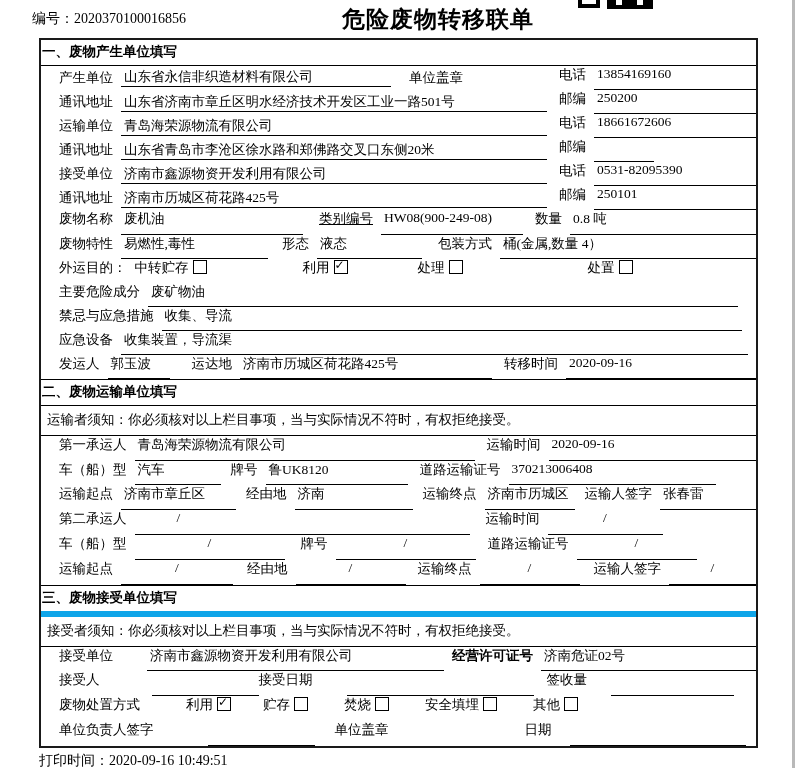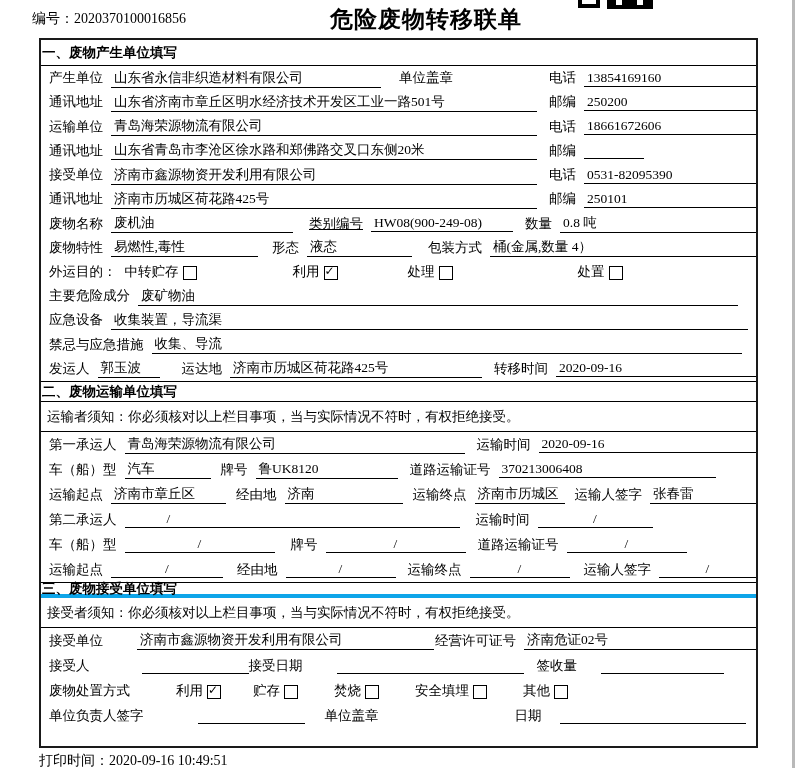--- a/index.html
+++ b/index.html
@@ -1,38 +1,38 @@
 <!DOCTYPE html>
 <html><head>
 <meta charset="utf-8">
 <style>
   html,body{margin:0;padding:0;background:#fff;}
   .page{position:relative;width:796px;height:768px;background:#fff;overflow:hidden;
         font-family:"Liberation Serif","DejaVu Serif",serif;color:#000;}
   .edge-strip{position:absolute;right:1px;top:0;width:3px;height:768px;background:#b9b9b9;}
   .doc-number{position:absolute;left:32px;top:10px;font-size:14px;white-space:nowrap;}
-  .doc-title{position:absolute;left:330px;top:4px;font-size:23px;font-weight:bold;letter-spacing:1px;white-space:nowrap;}
+  .doc-title{position:absolute;left:342px;top:4px;font-size:23px;font-weight:bold;letter-spacing:1px;white-space:nowrap;}
   .qr{position:absolute;left:578px;top:0;width:76px;height:10px;}
   .qr .q-outline{position:absolute;left:0;top:-14px;width:14px;height:14px;border:4px solid #000;}
   .qr .q-bar{position:absolute;left:29px;top:5px;width:46px;height:4px;background:#000;}
   .qr .q-a{position:absolute;left:29px;top:0;width:9px;height:5px;background:#000;}
   .qr .q-b{position:absolute;left:44px;top:0;width:15px;height:5px;background:#000;}
   .qr .q-c{position:absolute;left:65px;top:0;width:10px;height:5px;background:#000;}
   .form-table{position:absolute;left:39px;top:38px;width:719px;height:710px;border:2px solid #1a1a1a;
               box-sizing:border-box;display:flex;flex-direction:column;}
   .band{box-sizing:border-box;display:flex;align-items:center;padding-left:1px;
         font-size:13.5px;font-weight:bold;white-space:nowrap;}
   .band1{height:26px;border-bottom:1px solid #000;}
-  .band2{height:21px;border-top:1px solid #000;border-bottom:1px solid #000;}
-  .band3{height:16px;border-top:1px solid #000;border-bottom:4px solid #0ea5e9;}
+  .band2{height:27px;border-top:1px solid #000;border-bottom:1px solid #000;}
+  .band3{height:32px;border-top:1px solid #000;border-bottom:6px solid #0ea5e9;}
   .note-row{box-sizing:border-box;height:30px;display:flex;align-items:center;padding-left:6px;
             font-size:13.5px;border-bottom:1px solid #000;white-space:nowrap;}
   .rows{display:flex;flex-direction:column;}
   .rows1{height:315px;} .rows2{height:150px;} .rows3{height:100px;}
-  .row{flex:1 1 0;display:flex;align-items:center;padding-left:8px;font-size:13.5px;white-space:nowrap;}
+  .row{flex:1 1 0;display:flex;padding-left:18px;font-size:13.5px;white-space:nowrap;}
   .lb{margin-right:8px;flex:none;}
   .u{border-bottom:1px solid #000;padding:0 3px;box-sizing:border-box;min-height:16px;}
   .u.gr{flex:1 1 auto;margin-right:12px;}
   .u.fill{flex:1 1 auto;margin-right:0;}
   .u.c{text-align:center;}
   .lg{display:flex;align-items:center;flex:0 0 500px;width:500px;}
   .cb{display:inline-block;width:12px;height:12px;border:1px solid #000;position:relative;
       top:1px;margin-left:4px;flex:none;}
   .cb.on::after{content:"\2713";position:absolute;left:0;top:-3px;font-size:12px;font-weight:bold;
       font-family:"DejaVu Sans",sans-serif;}
@@ -146,27 +146,27 @@
         <span style="margin-left:125px;">处置</span>
         <span class="cb"></span>
       </div>
 
       <div class="row">
         <span class="lb">主要危险成分</span>
         <span class="u" style="flex:1 1 auto;margin-right:18px;">废矿物油</span>
       </div>
 
       <div class="row">
+        <span class="lb">禁忌与应急措施</span>
+        <span class="u" style="flex:1 1 auto;margin-right:14px;">收集、导流</span>
+      </div>
+
+      <div class="row">
         <span class="lb">应急设备</span>
         <span class="u" style="flex:1 1 auto;margin-right:8px;">收集装置，导流渠</span>
-      </div>
-
-      <div class="row">
-        <span class="lb">禁忌与应急措施</span>
-        <span class="u" style="flex:1 1 auto;margin-right:14px;">收集、导流</span>
       </div>
 
       <div class="row">
         <span class="lb">发运人</span>
         <span class="u" style="width:62px;flex:none;">郭玉波</span>
         <span class="lb" style="margin-left:22px;">运达地</span>
         <span class="u" style="width:252px;flex:none;">济南市历城区荷花路425号</span>
         <span class="lb" style="margin-left:12px;">转移时间</span>
         <span class="u fill">2020-09-16</span>
       </div>
@@ -231,21 +231,21 @@
       </div>
     </div>
 
     <div class="band band3">三、废物接受单位填写</div>
     <div class="note-row">接受者须知：你必须核对以上栏目事项，当与实际情况不符时，有权拒绝接受。</div>
     <div class="rows rows3">
 
       <div class="row">
         <span class="lb">接受单位</span>
         <span class="u" style="width:297px;flex:none;margin-left:26px;">济南市鑫源物资开发利用有限公司</span>
-        <span class="lb" style="margin-left:1px;">经营许可证号</span>
+        <span class="lb" style="margin-left:8px;font-weight:bold;">经营许可证号</span>
         <span class="u fill">济南危证02号</span>
       </div>
 
       <div class="row">
         <span class="lb">接受人</span>
         <span class="u" style="width:107px;flex:none;margin-left:44px;"></span>
         <span class="lb" style="">接受日期</span>
         <span class="u" style="width:187px;flex:none;margin-left:26px;"></span>
         <span class="lb" style="margin-left:13px;">签收量</span>
         <span class="u" style="width:123px;flex:none;margin-left:16px;"></span>

